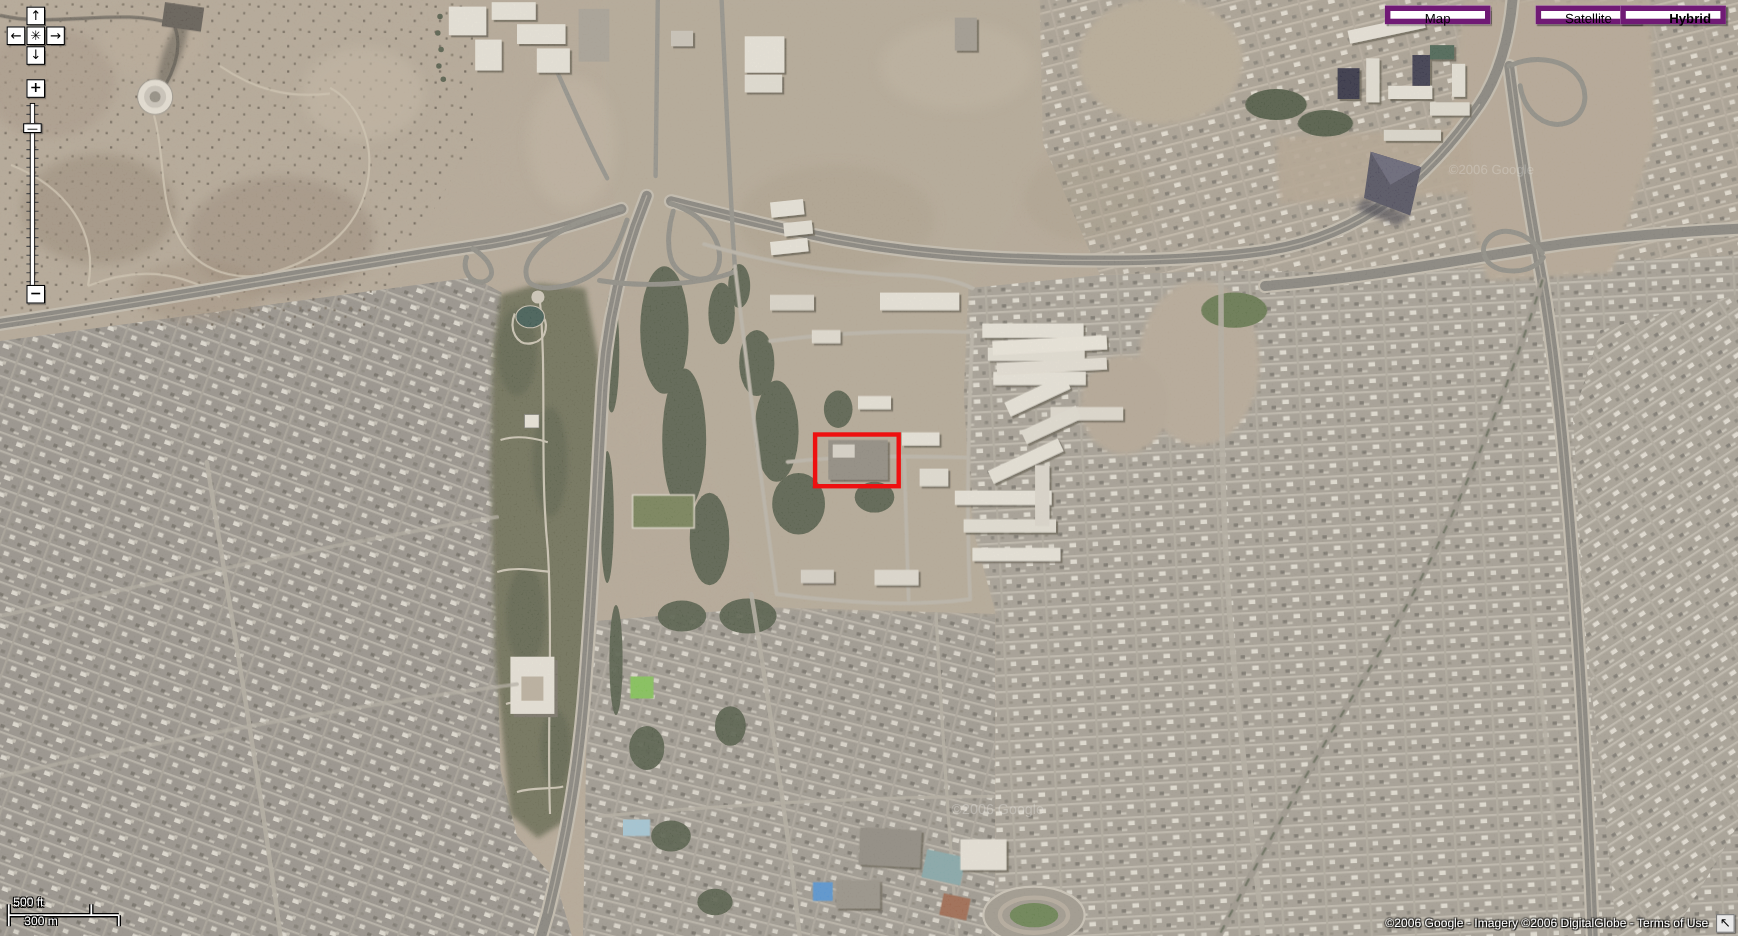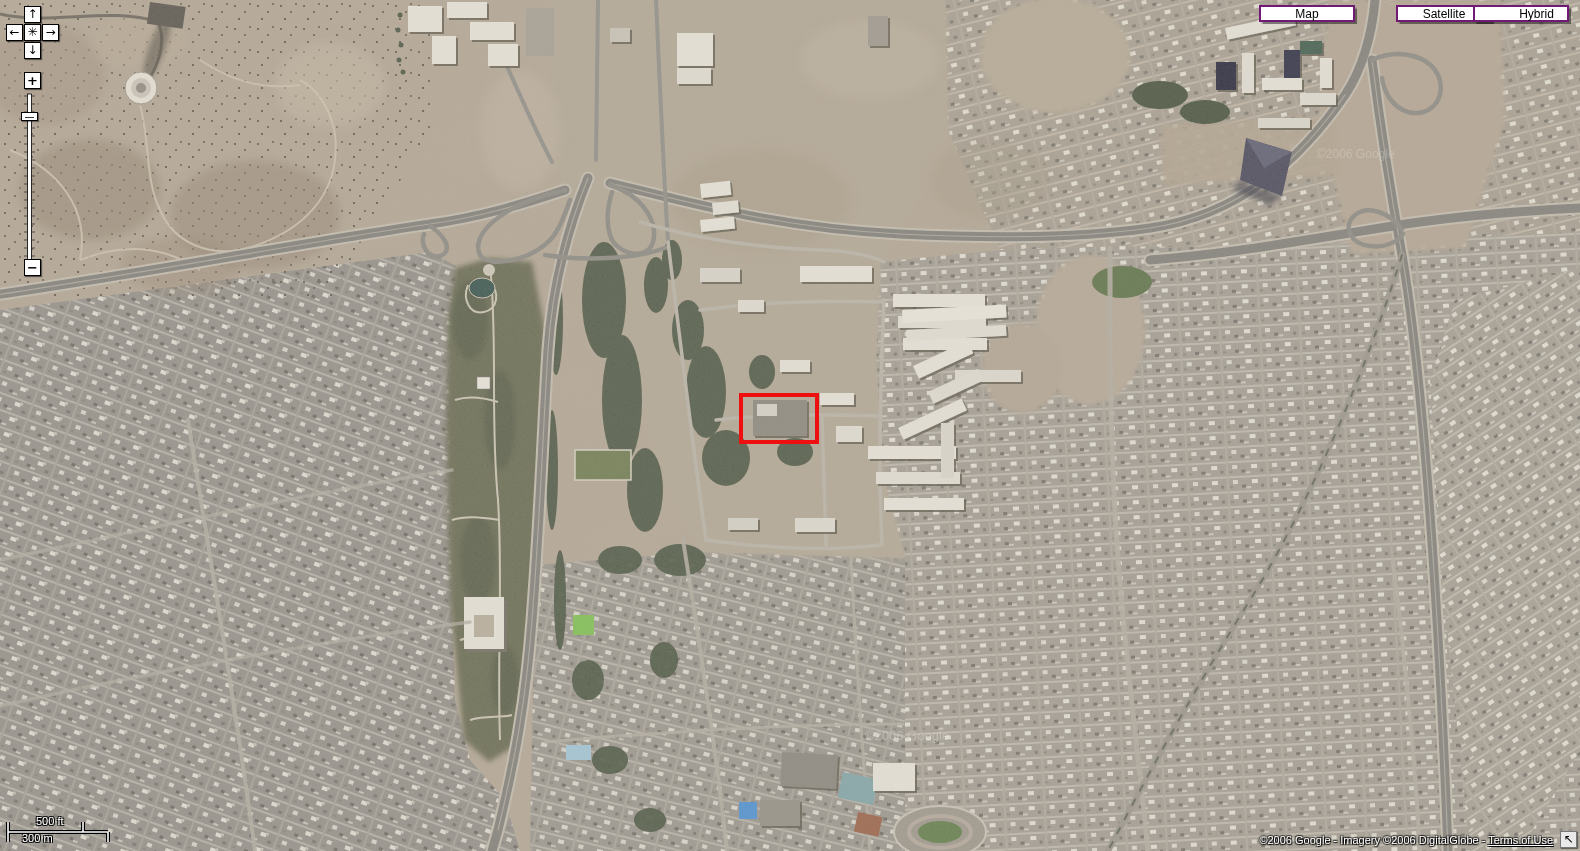--- a/index.html
+++ b/index.html
@@ -11,34 +11,34 @@
   .nav-btn{position:absolute;width:17px;height:17px;box-sizing:border-box;background:#fff;border:1px solid #000;
     box-shadow:1px 1px 1px rgba(0,0,0,.5);display:flex;align-items:center;justify-content:center;
     font:12px/13px "DejaVu Sans",sans-serif;color:#000;padding:0;cursor:pointer;}
   .nav-btn.sign{font:bold 13px/13px "DejaVu Sans",sans-serif;}
   #zoom-slider{position:absolute;left:21px;top:92px;}
   #zoom-handle{position:absolute;left:21px;top:112px;width:17px;height:9px;box-sizing:border-box;background:#fff;
     border:1px solid #000;box-shadow:1px 1px 1px rgba(0,0,0,.4);padding:0;cursor:pointer;}
   #zoom-handle::after{content:"";display:block;margin:2px auto 0;width:9px;height:1px;background:#333;}
 
   
-  .mt-btn{position:absolute;top:5px;width:96px;height:17px;box-sizing:border-box;background:#fff;border:2px solid #701a75;
+  .mt-btn{position:absolute;top:5px;width:96px;height:17px;box-sizing:border-box;background:#fff;border:5px solid #701a75;
     box-shadow:1.5px 1.5px 1px rgba(0,0,0,.45);font:12px/15px "Liberation Sans",sans-serif;color:#000;text-align:center;
     padding:0;cursor:pointer;}
-  .mt-btn.active{font-weight:normal;padding-left:31px;}
+  .mt-btn.active{font-weight:bold;padding-left:31px;}
 
   
   .scale-label{position:absolute;color:#fff;font:11px/11px "Liberation Sans",sans-serif;
     text-shadow:1px 1px 0 #000,-1px -1px 0 #000,1px -1px 0 #000,-1px 1px 0 #000;}
 
   
   #attribution{position:absolute;right:27px;bottom:4px;color:#fff;font:11px/13px "Liberation Sans",sans-serif;
     text-shadow:1px 1px 1px #000,-1px -1px 1px rgba(0,0,0,.7),1px -1px 1px rgba(0,0,0,.7),-1px 1px 1px rgba(0,0,0,.7);
     white-space:nowrap;}
-  #attribution a{color:#fff;text-decoration:underline;cursor:pointer;}
+  #attribution a{color:#fff;cursor:pointer;}
   #overview-btn{position:absolute;right:3px;bottom:3px;width:17px;height:17px;box-sizing:border-box;background:#e9e9e9;
     border:1px solid #777;box-shadow:1px 1px 1px rgba(0,0,0,.4);font:12px/13px "DejaVu Sans",sans-serif;color:#000;
     display:flex;align-items:center;justify-content:center;padding:0;cursor:pointer;}
 </style>
 </head>
 <body>
 
 <div id="viewport">
 
 <svg id="mapsvg" width="1580" height="851" viewBox="0 0 1580 851" xmlns="http://www.w3.org/2000/svg">
@@ -410,21 +410,21 @@
   <button class="mt-btn" style="left:1259px">Map</button>
   <button class="mt-btn" style="left:1396px">Satellite</button>
   <button class="mt-btn active" style="left:1473px">Hybrid</button>
 </div>
 
 <div>
   <svg style="position:absolute;left:2px;top:816px" width="120" height="32">
     <path d="M6,6 V26 M6,16 H106 M81,16 V6 M106,16 V26" stroke="#000" stroke-width="4" fill="none"></path>
     <path d="M6,6 V26 M6,16 H106 M81,16 V6 M106,16 V26" stroke="#fff" stroke-width="1.6" fill="none"></path>
   </svg>
-  <span class="scale-label" style="left:36px;top:816px">500 ft</span>
+  <span class="scale-label" style="left:12px;top:816px">500 ft</span>
   <span class="scale-label" style="left:22px;top:833px">300 m</span>
 </div>
 
 <div id="attribution">
   <span>©2006 Google - Imagery ©2006 DigitalGlobe - </span><a>Terms of Use</a>
 </div>
 <button id="overview-btn">
   <span>↖</span>
 </button>
 

